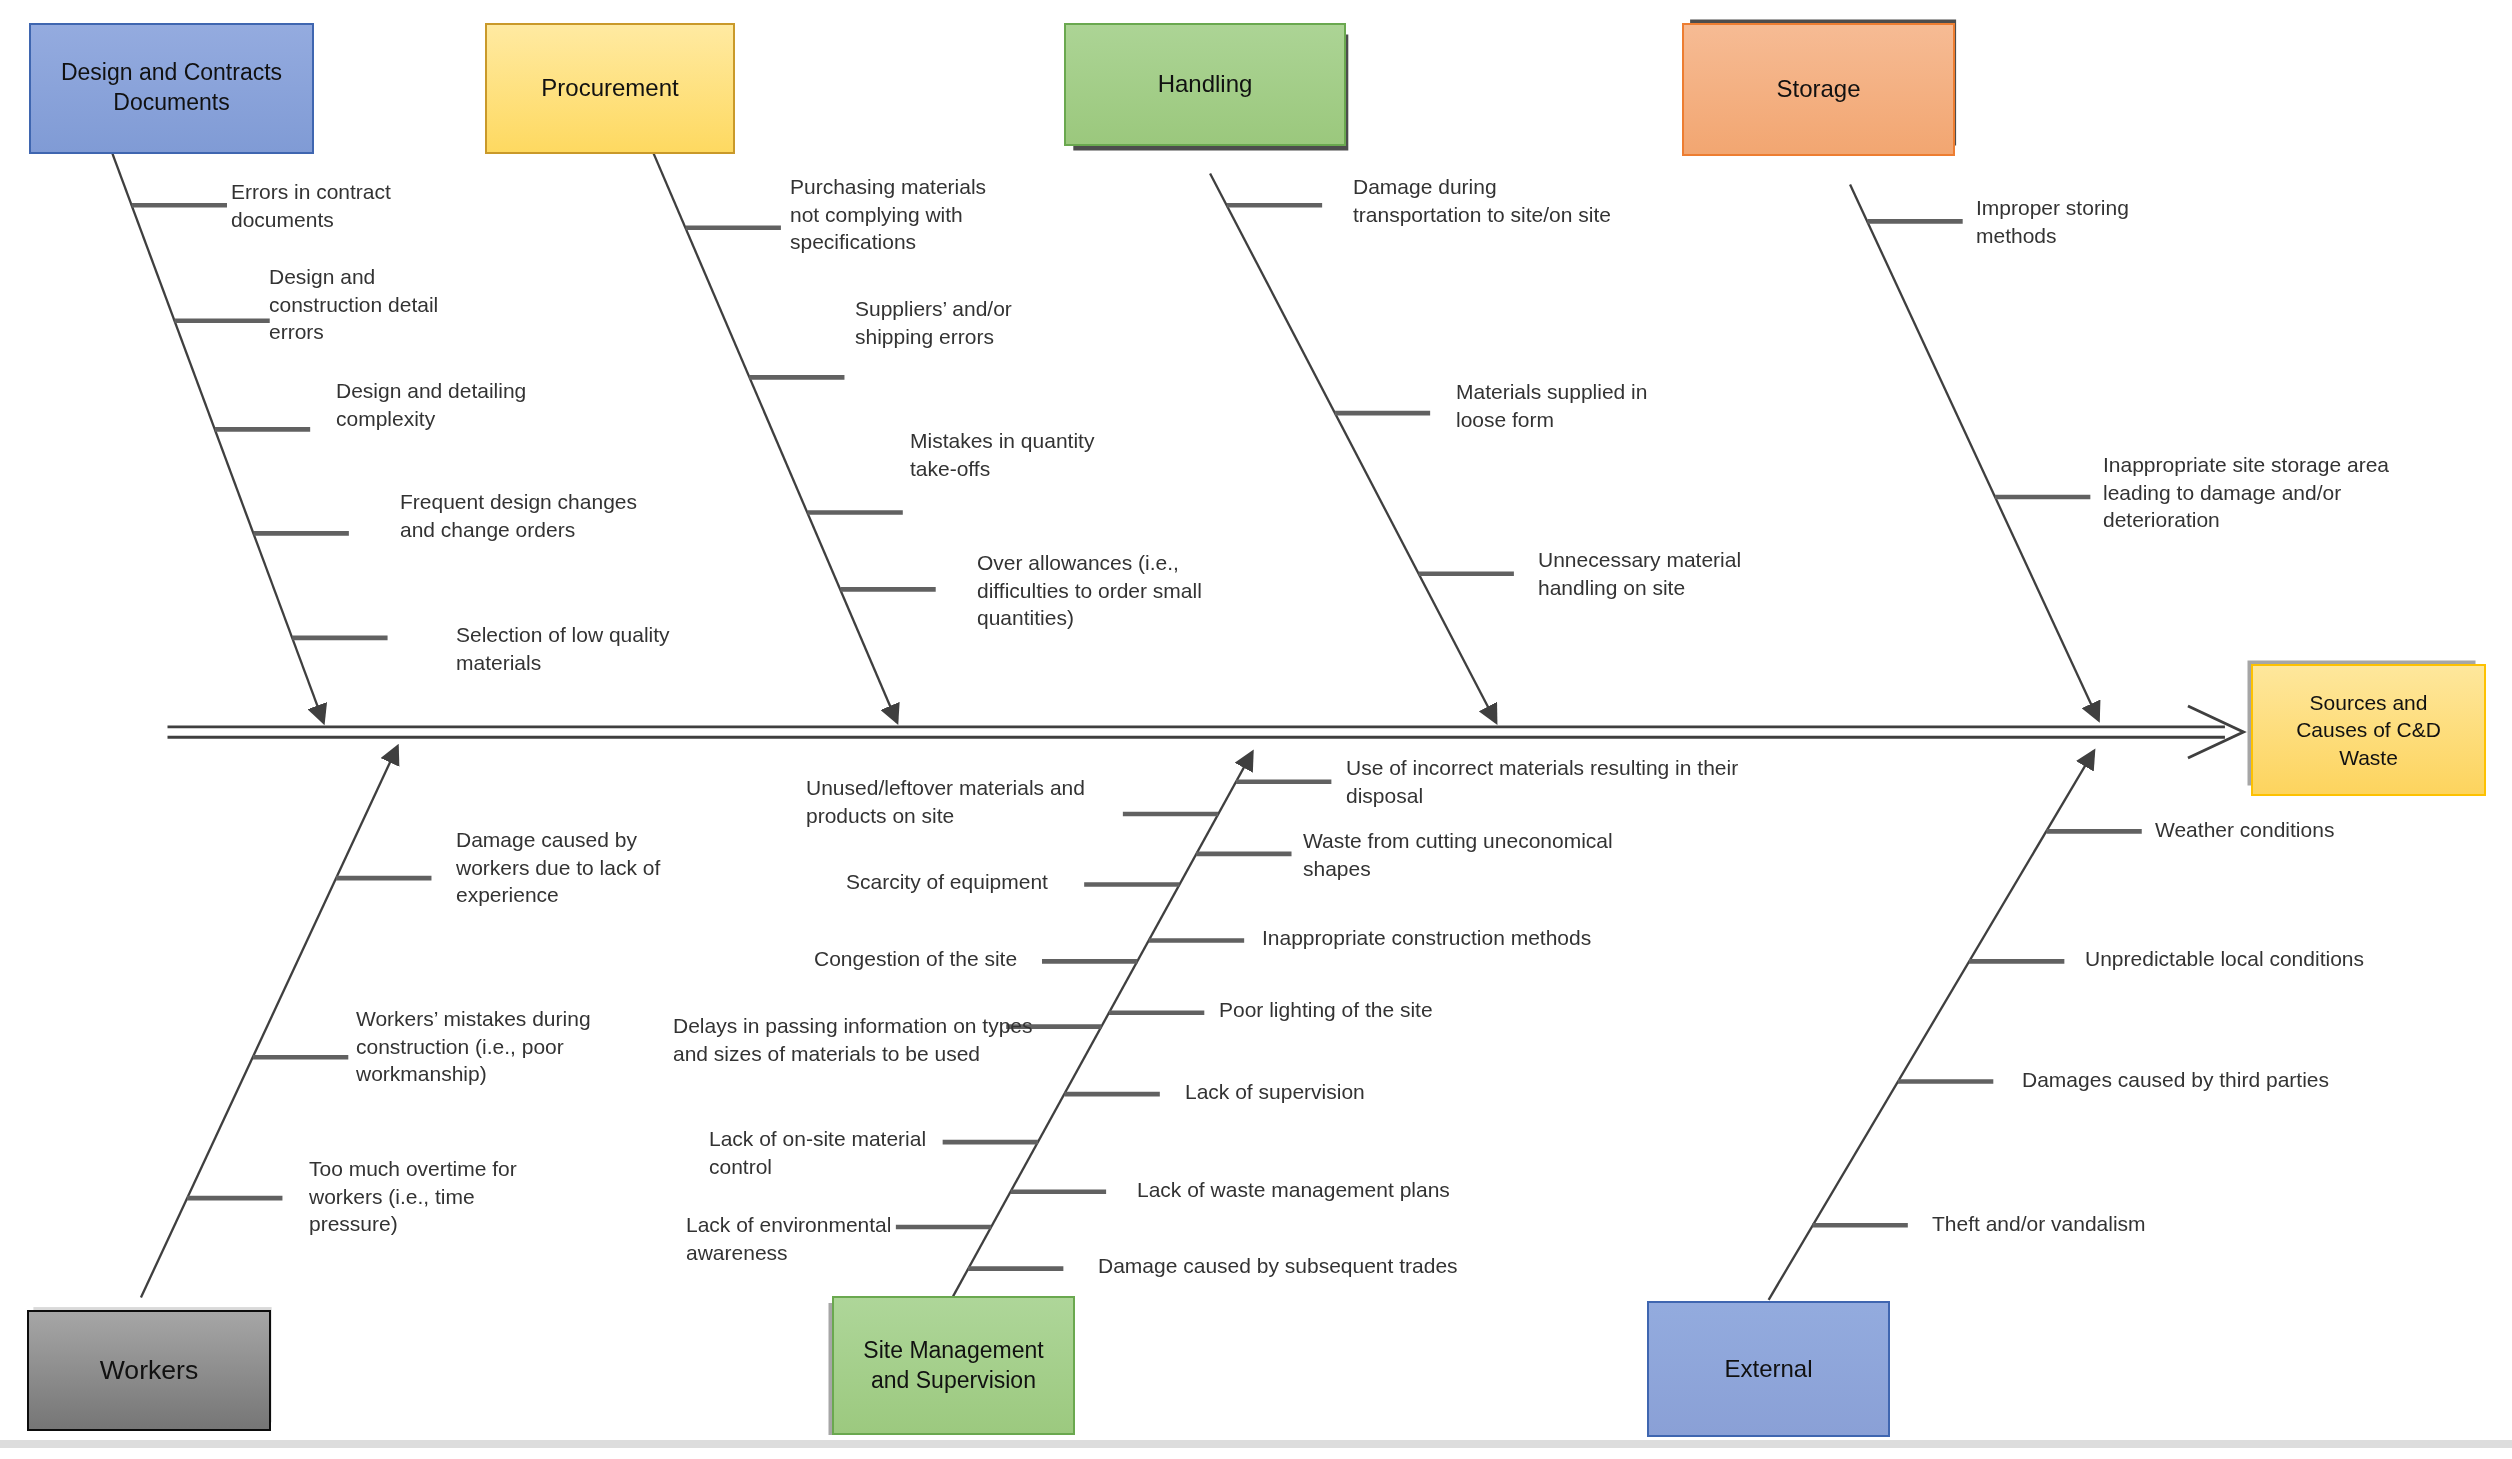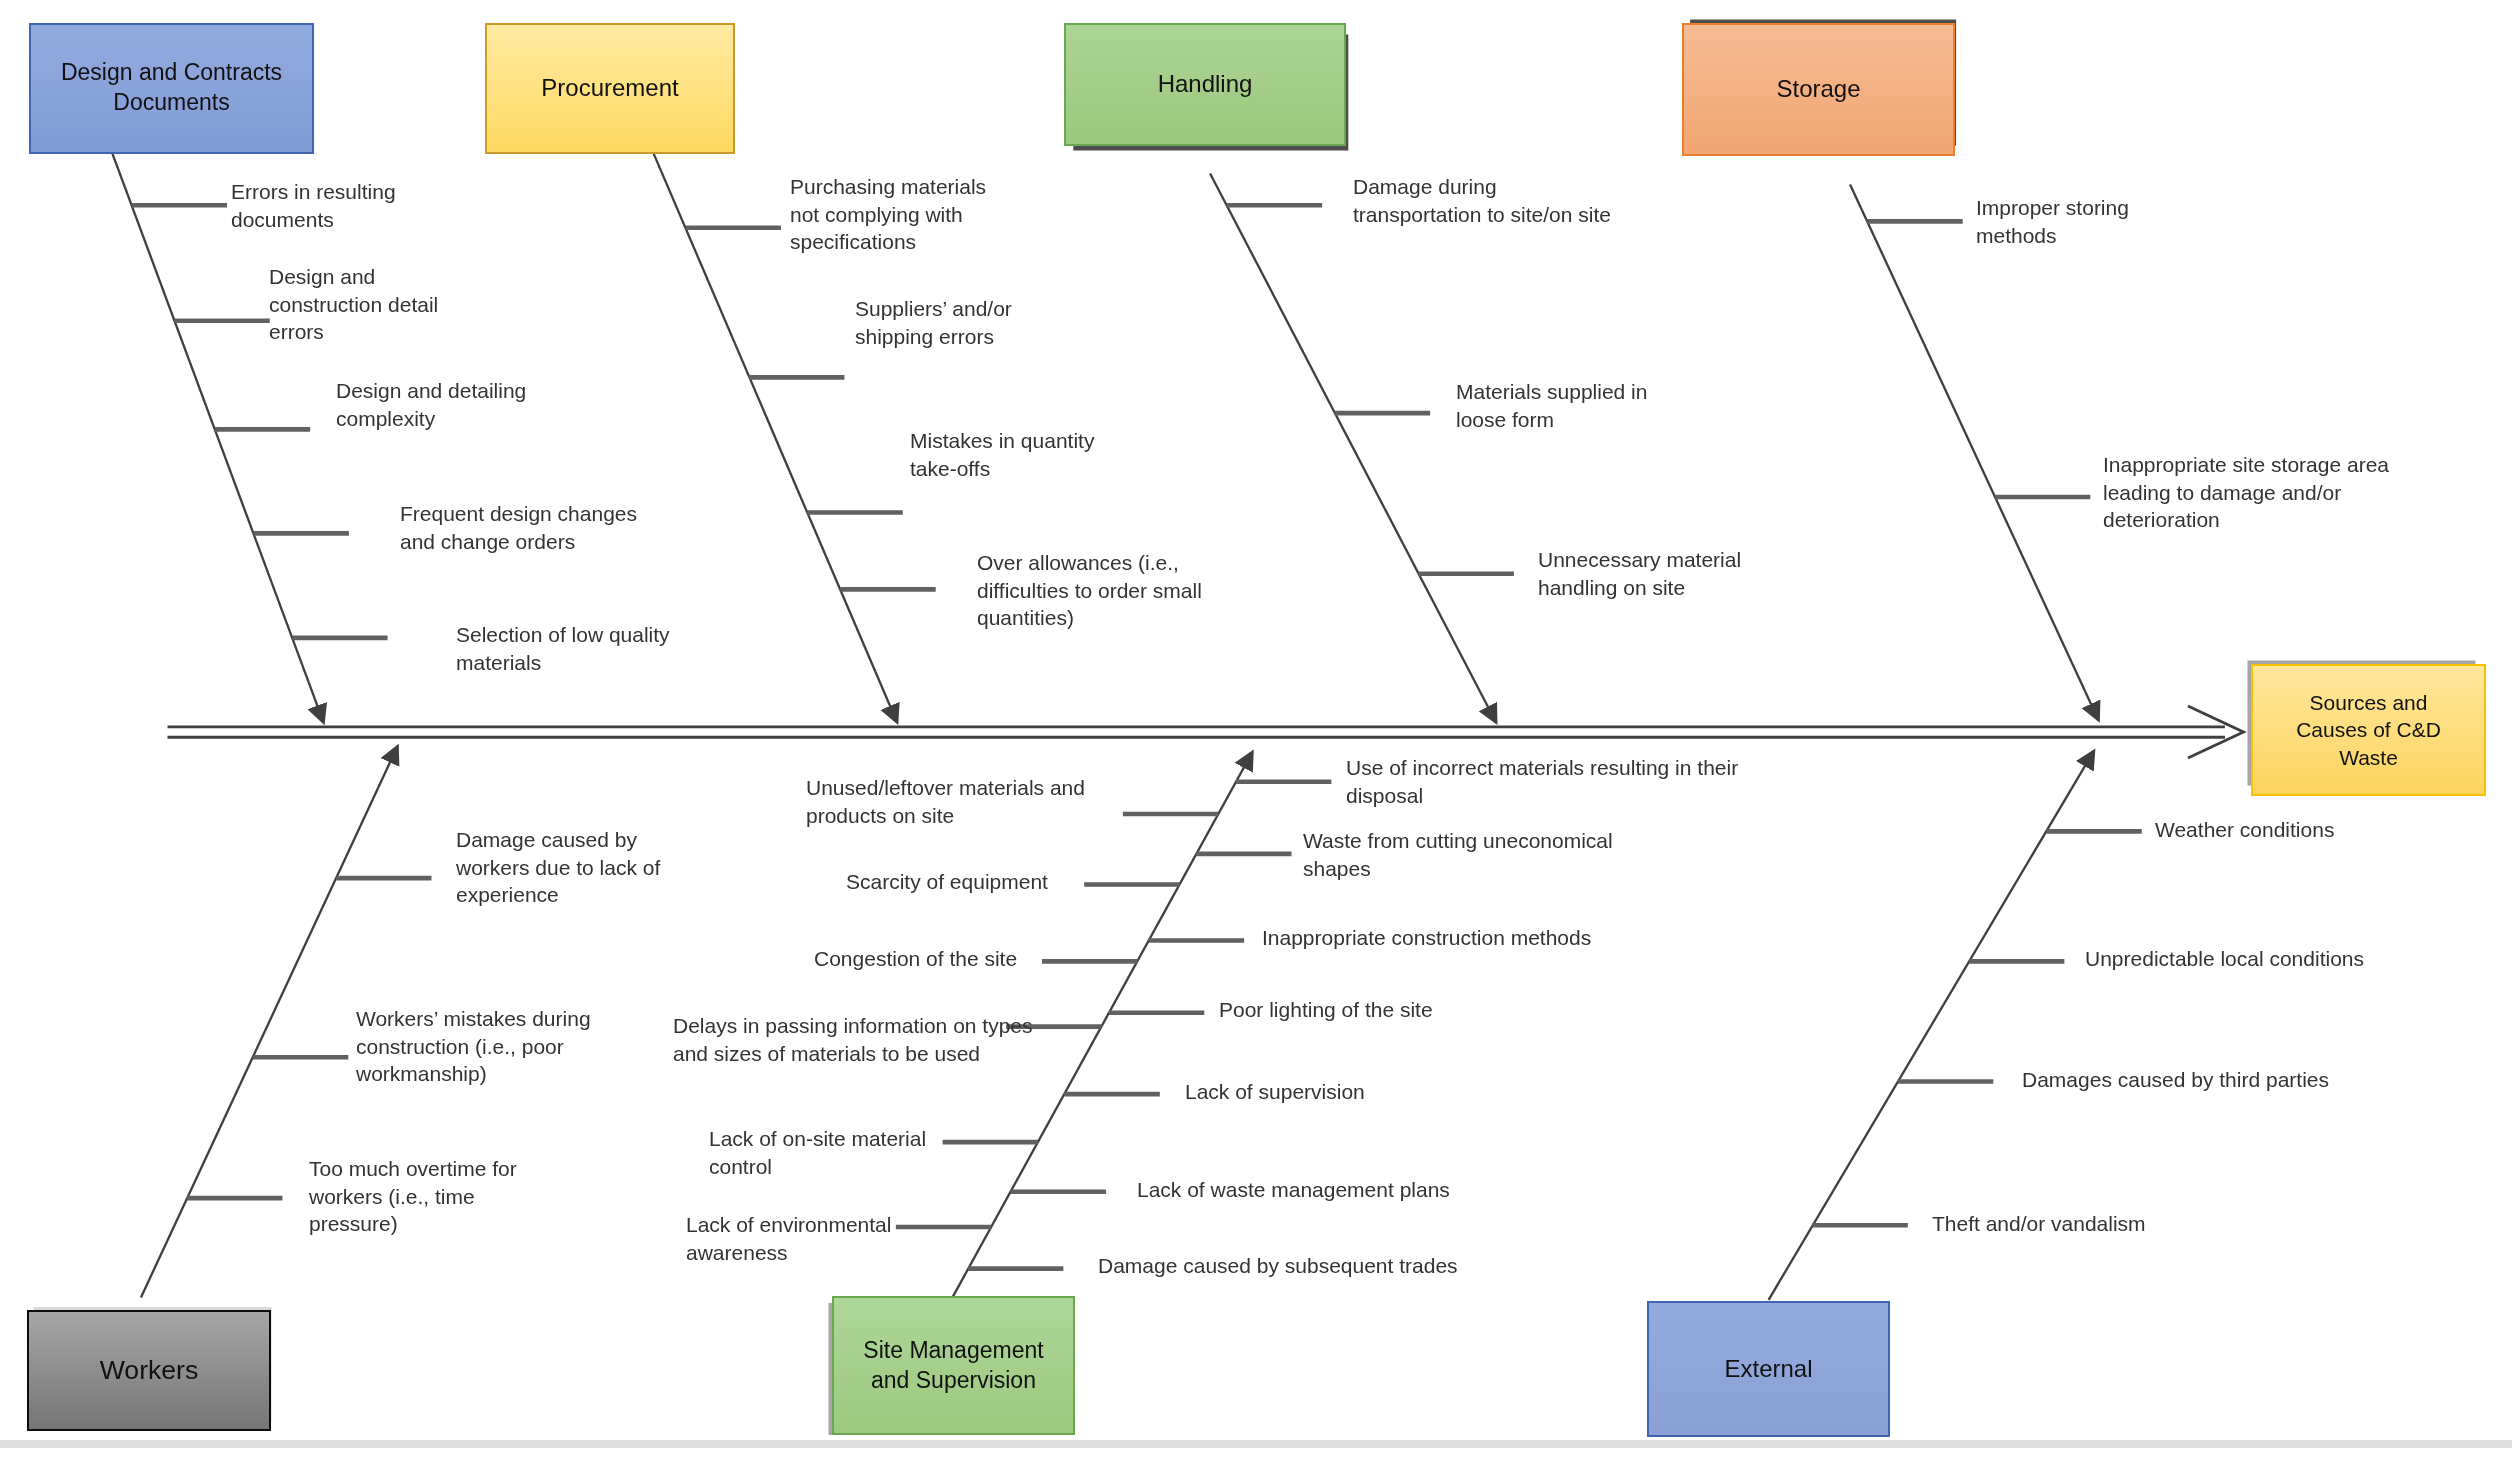--- a/index.html
+++ b/index.html
@@ -122,24 +122,24 @@
     <span class="inner" style="width:196px;">Site Management and Supervision</span>
   </div>
   <div class="box b-external" style="left:1647px;top:1301px;width:243px;height:136px;">
     <span class="inner">External</span>
   </div>
 
   <div class="box b-effect" style="left:2251px;top:664px;width:235px;height:132px;">
     <span class="inner" style="width:156px;">Sources and Causes of C&amp;D Waste</span>
   </div>
 
-  <div class="cause" style="left:231px;top:178px;width:196px;">Errors in resulting documents</div>
+  <div class="cause" style="left:231px;top:178px;width:196px;">Errors in contract documents</div>
   <div class="cause" style="left:269px;top:263px;width:208px;">Design and construction detail errors</div>
   <div class="cause" style="left:336px;top:377px;width:225px;">Design and detailing complexity</div>
-  <div class="cause" style="left:400px;top:488px;width:254px;margin-top:12px;">Frequent design changes and change orders</div>
+  <div class="cause" style="left:400px;top:488px;width:254px;">Frequent design changes and change orders</div>
   <div class="cause" style="left:456px;top:594px;width:266px;margin-top:27px;">Selection of low quality materials</div>
 
   <div class="cause" style="left:790px;top:173px;width:225px;">Purchasing materials not complying with specifications</div>
   <div class="cause" style="left:855px;top:295px;width:196px;">Suppliers’ and/or shipping errors</div>
   <div class="cause" style="left:910px;top:427px;width:199px;">Mistakes in quantity take-offs</div>
   <div class="cause" style="left:977px;top:549px;width:289px;">Over allowances (i.e., difficulties to order small quantities)</div>
 
   <div class="cause" style="left:1353px;top:173px;width:277px;">Damage during transportation to site/on site</div>
   <div class="cause" style="left:1456px;top:378px;width:231px;">Materials supplied in loose form</div>
   <div class="cause" style="left:1538px;top:546px;width:231px;">Unnecessary material handling on site</div>

